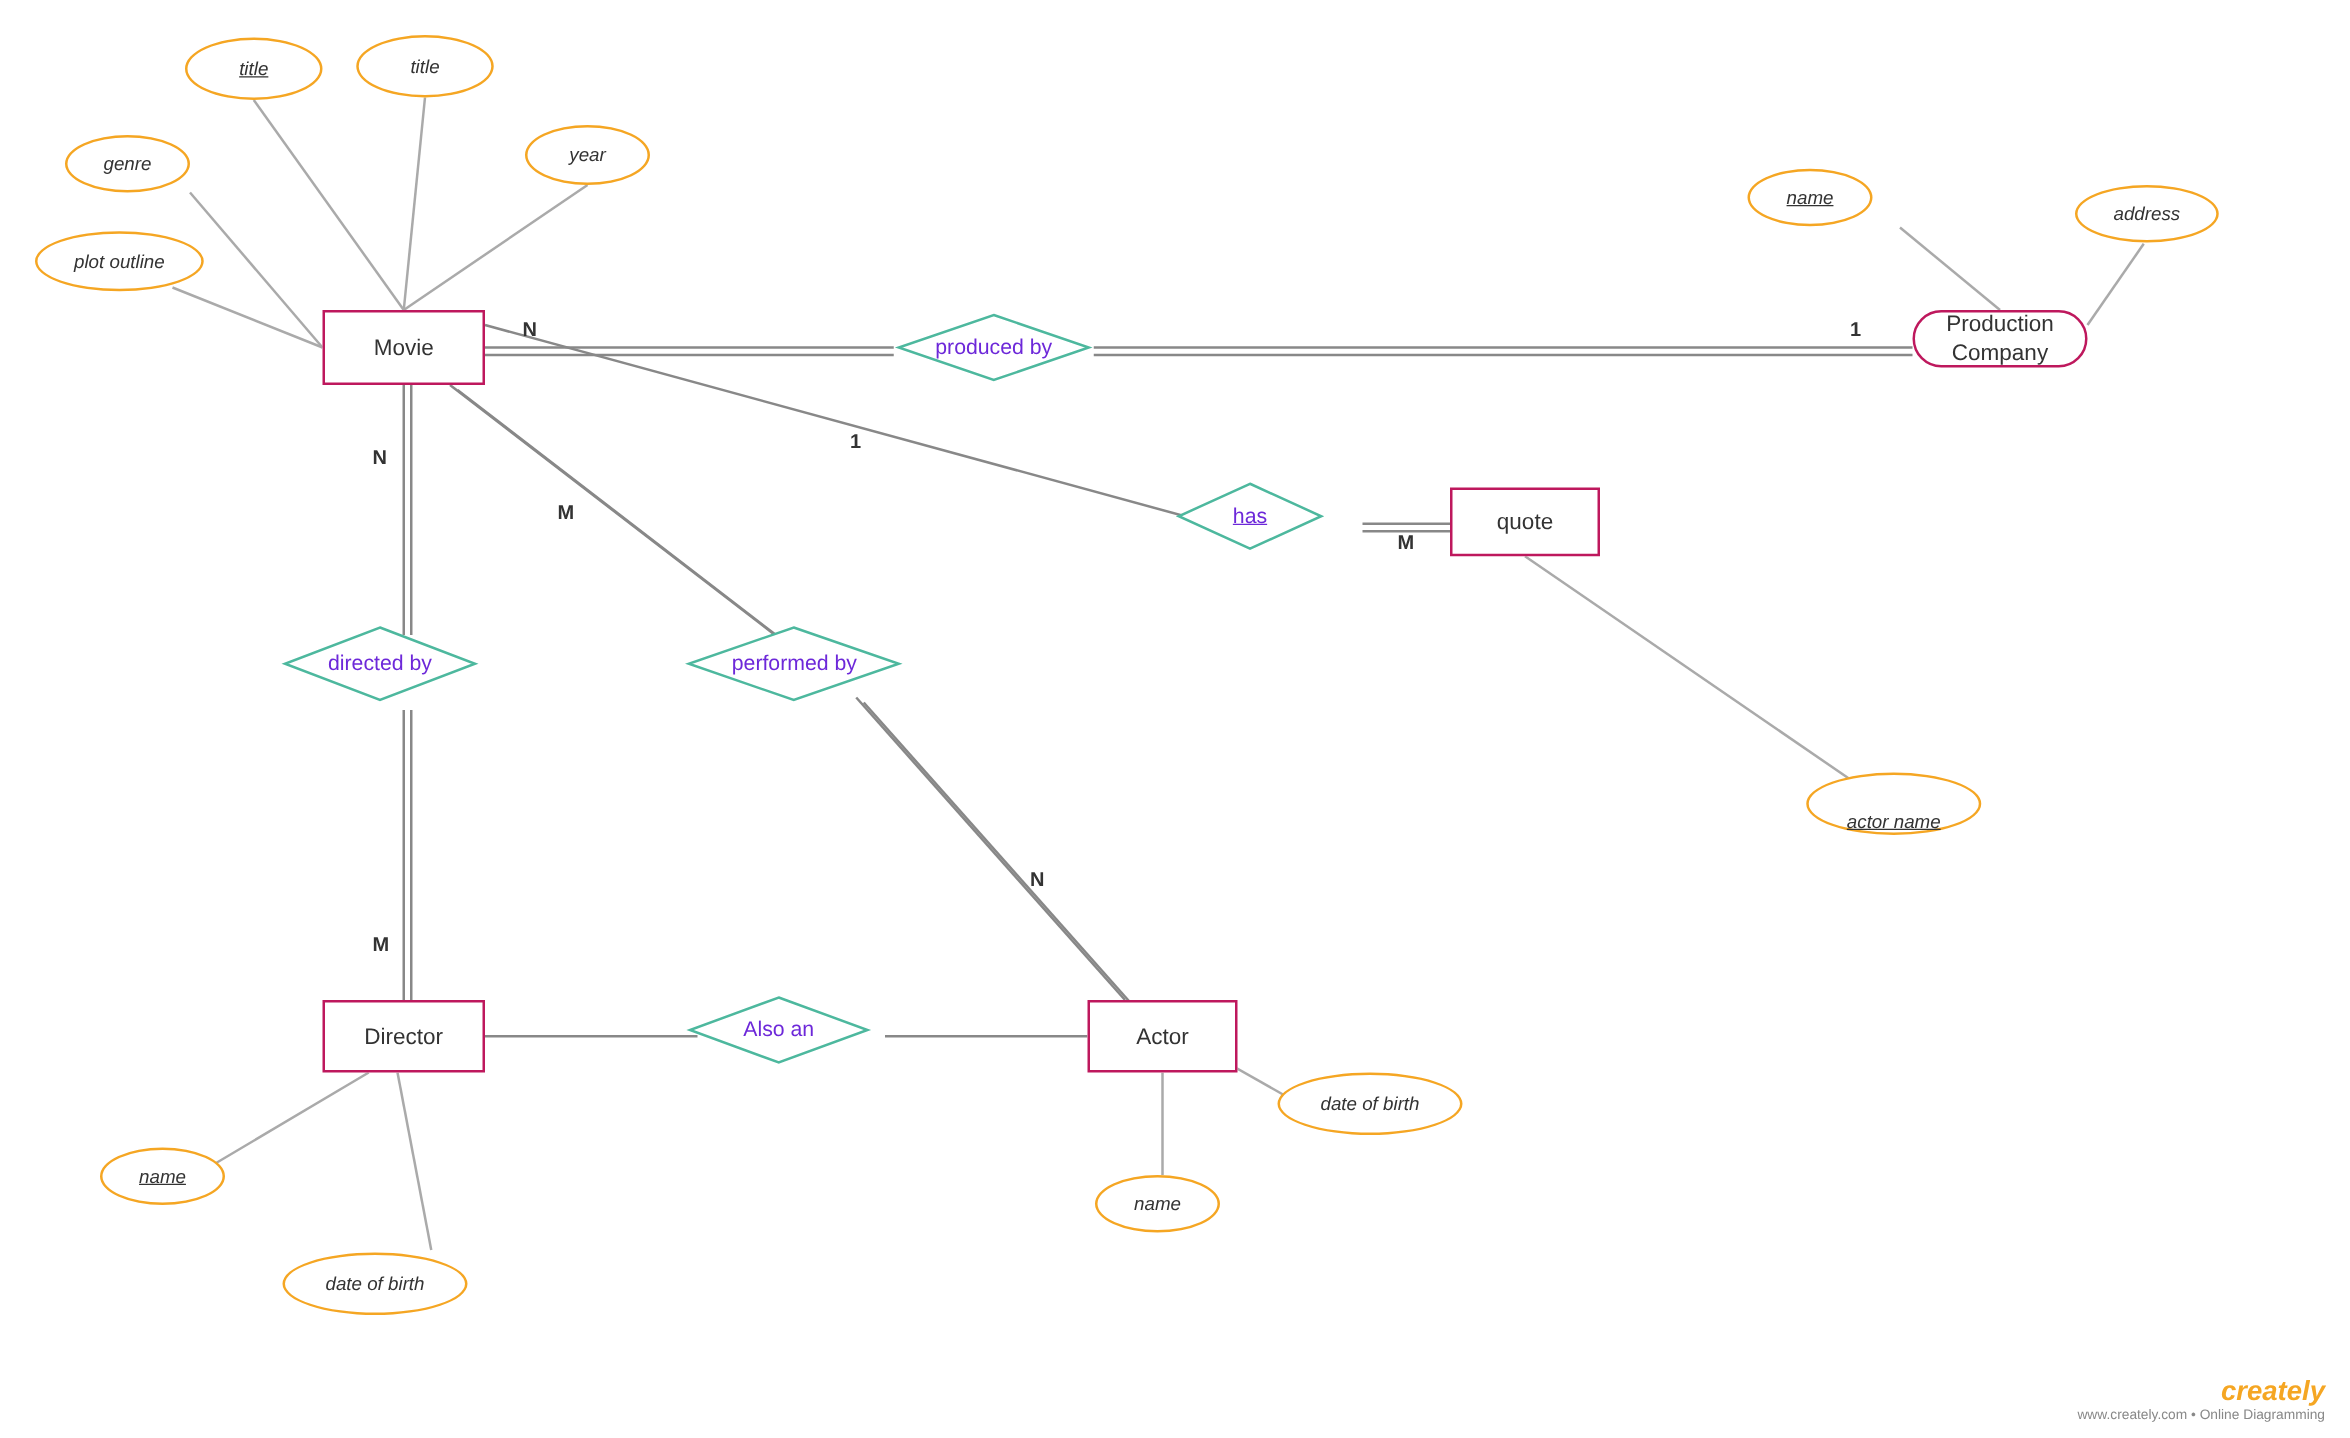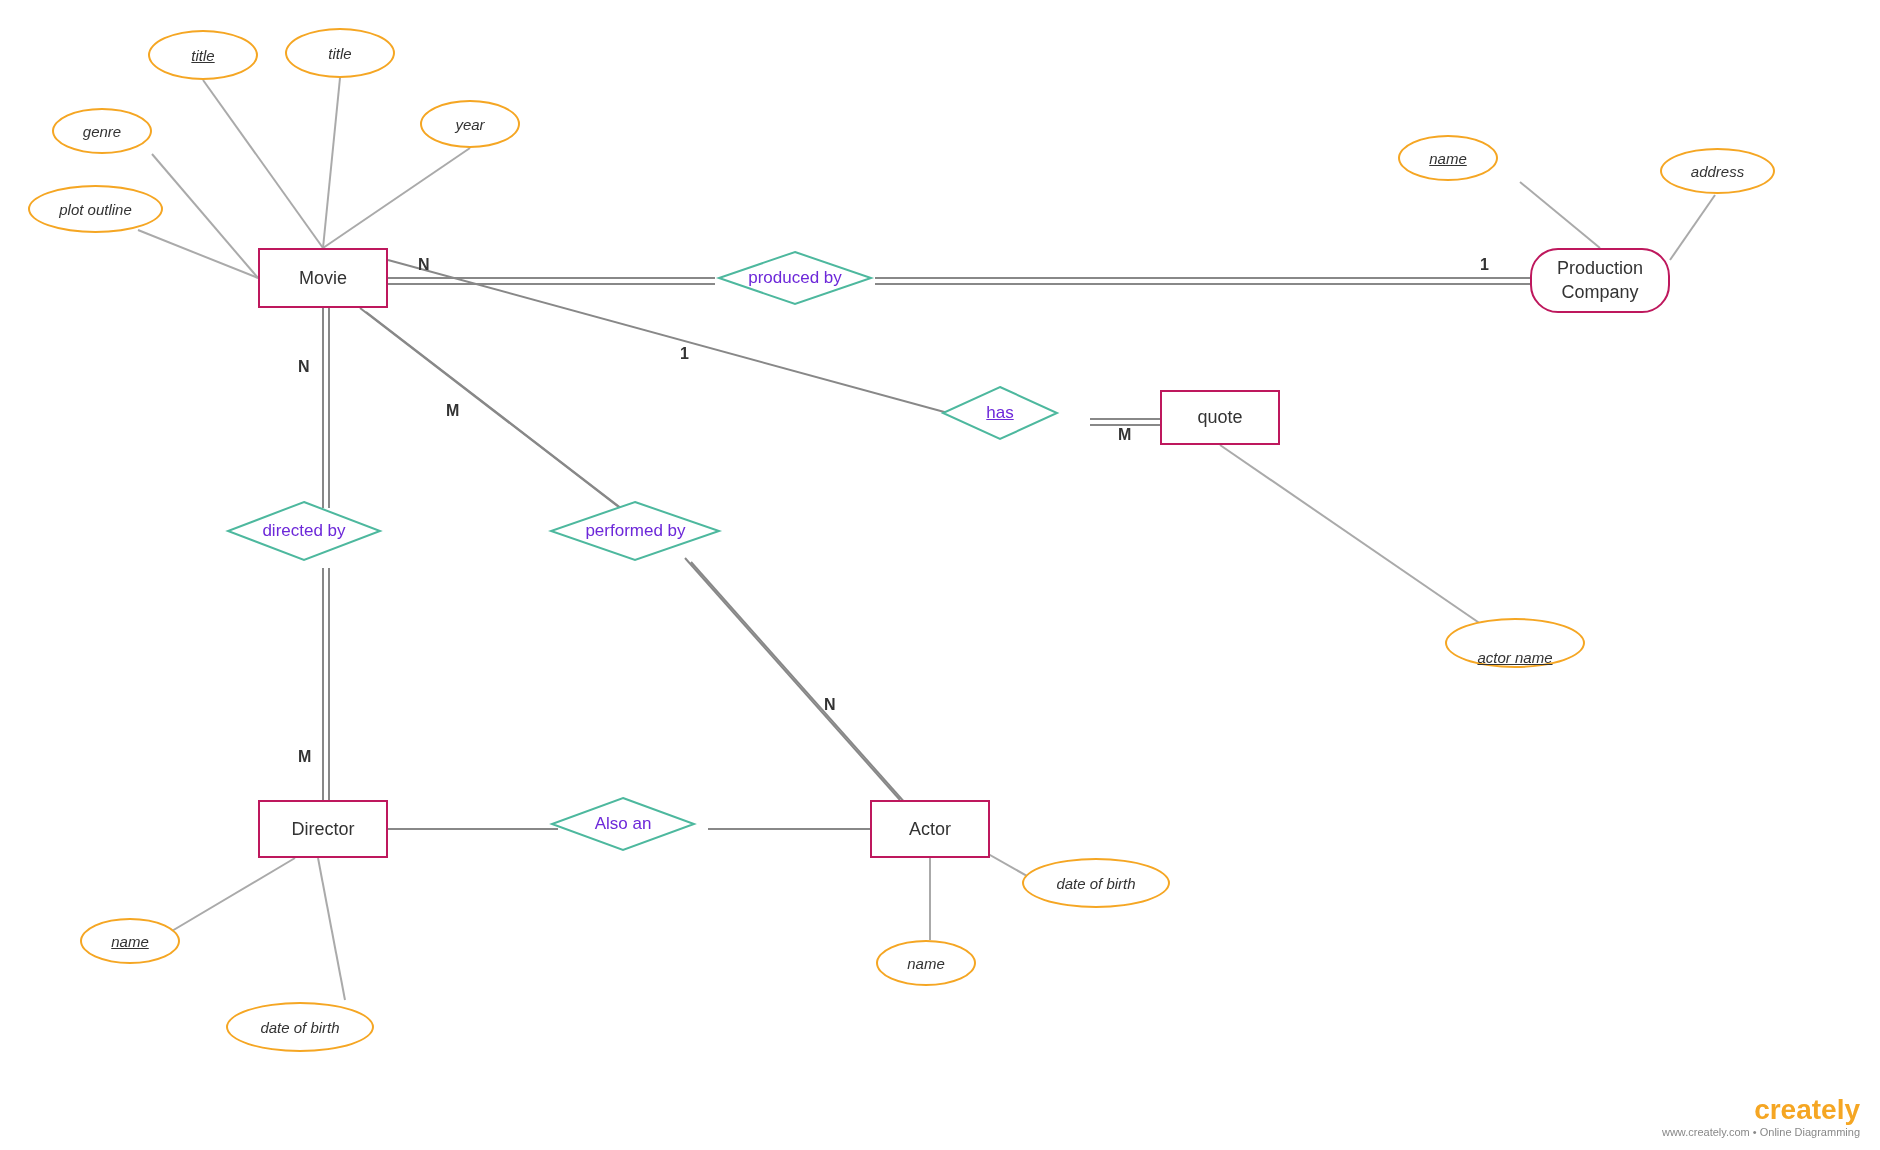--- a/index.html
+++ b/index.html
@@ -72,23 +72,24 @@
       font-weight: bold;
       color: #333;
     }
     .creately-logo {
       position: absolute;
       bottom: 12px;
       right: 20px;
       text-align: right;
     }
     .creately-logo .brand {
-      font-size: 28px;
+      font-size: 22px;
       font-weight: bold;
       color: #3a7bd5;
+      font-style: italic;
     }
     .creately-logo .brand span {
       color: #f5a623;
     }
     .creately-logo .url {
       font-size: 11px;
       color: #888;
     }
   </style>
 </head>
@@ -146,21 +147,21 @@
 
     <line x1="960" y1="838" x2="1050" y2="889" stroke="#aaa" stroke-width="2"></line>
 
     <line x1="930" y1="858" x2="930" y2="940" stroke="#aaa" stroke-width="2"></line>
   </svg>
 
   <div class="entity" style="left:258px; top:248px; width:130px; height:60px;">
     <span>Movie</span>
   </div>
 
-  <div class="entity" style="left:1530px; top:248px; width:140px; height:65px; white-space:pre-line; line-height:1.3;border-radius:28px;">
+  <div class="entity" style="left:1530px; top:248px; width:140px; height:46px; white-space:pre-line; line-height:1.3;border-radius:28px;">
     <span>Production<br>Company</span>
   </div>
 
   <div class="entity" style="left:258px; top:800px; width:130px; height:58px;">
     <span>Director</span>
   </div>
 
   <div class="entity" style="left:870px; top:800px; width:120px; height:58px;">
     <span>Actor</span>
   </div>

